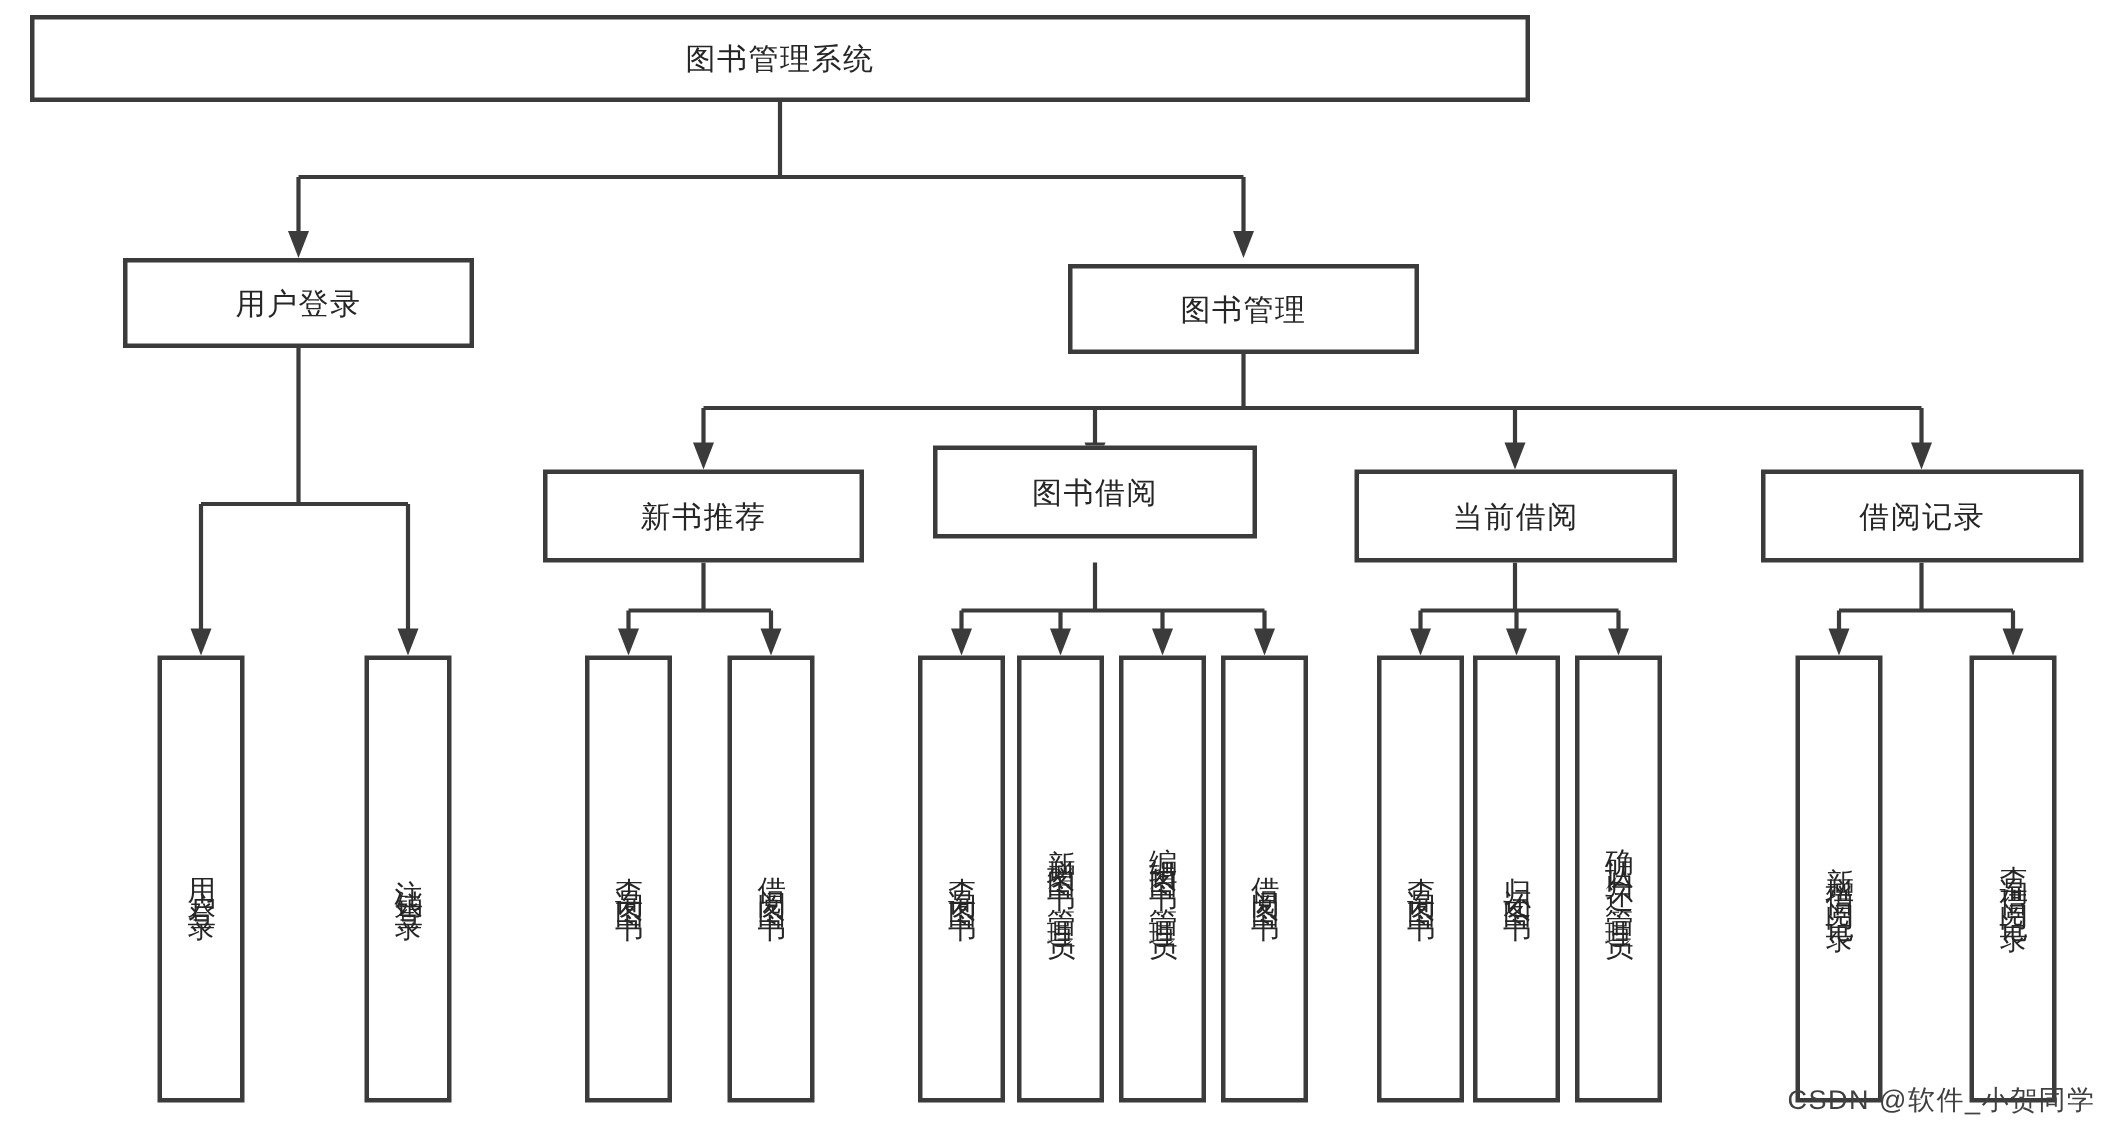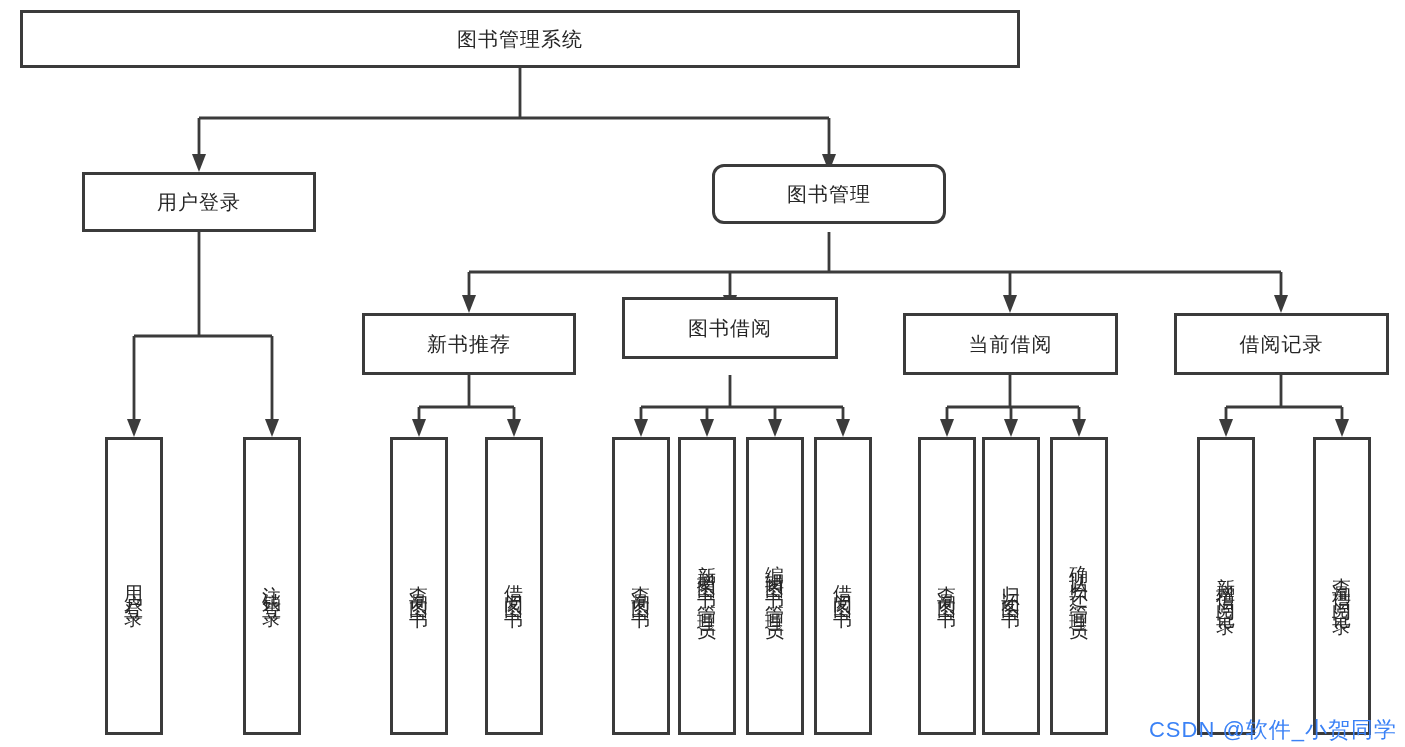--- a/index.html
+++ b/index.html
@@ -51,22 +51,22 @@
     letter-spacing: 8px;
     line-height: 1;
     color: #262626;
     z-index: 2;
     text-align: center;
   }
   .watermark {
     position: absolute;
     right: 8px;
     bottom: 2px;
-    font-size: 22px;
-    color: #3b82f6;
+    font-size: 18px;
+    color: #404040;
     letter-spacing: 1px;
     z-index: 3;
     white-space: nowrap;
   }
 </style>
 </head>
 <body>
 
 <div id="canvas">
 
@@ -110,21 +110,21 @@
     </g>
   </svg>
 
   <div class="hbox" style="left:20px; top:10px; width:1000px; height:58px;">
     <span>图书管理系统</span>
   </div>
 
   <div class="hbox" style="left:82px; top:172px; width:234px; height:60px;">
     <span>用户登录</span>
   </div>
-  <div class="hbox" style="left:712px; top:164px; width:234px; height:60px;border-radius:12px;">
+  <div class="hbox" style="left:712px; top:176px; width:234px; height:60px;">
     <span>图书管理</span>
   </div>
 
   <div class="hbox" style="left:362px; top:313px; width:214px; height:62px;">
     <span>新书推荐</span>
   </div>
   <div class="hbox" style="left:622px; top:297px; width:216px; height:62px;">
     <span>图书借阅</span>
   </div>
   <div class="hbox" style="left:903px; top:313px; width:215px; height:62px;justify-content:center;">

